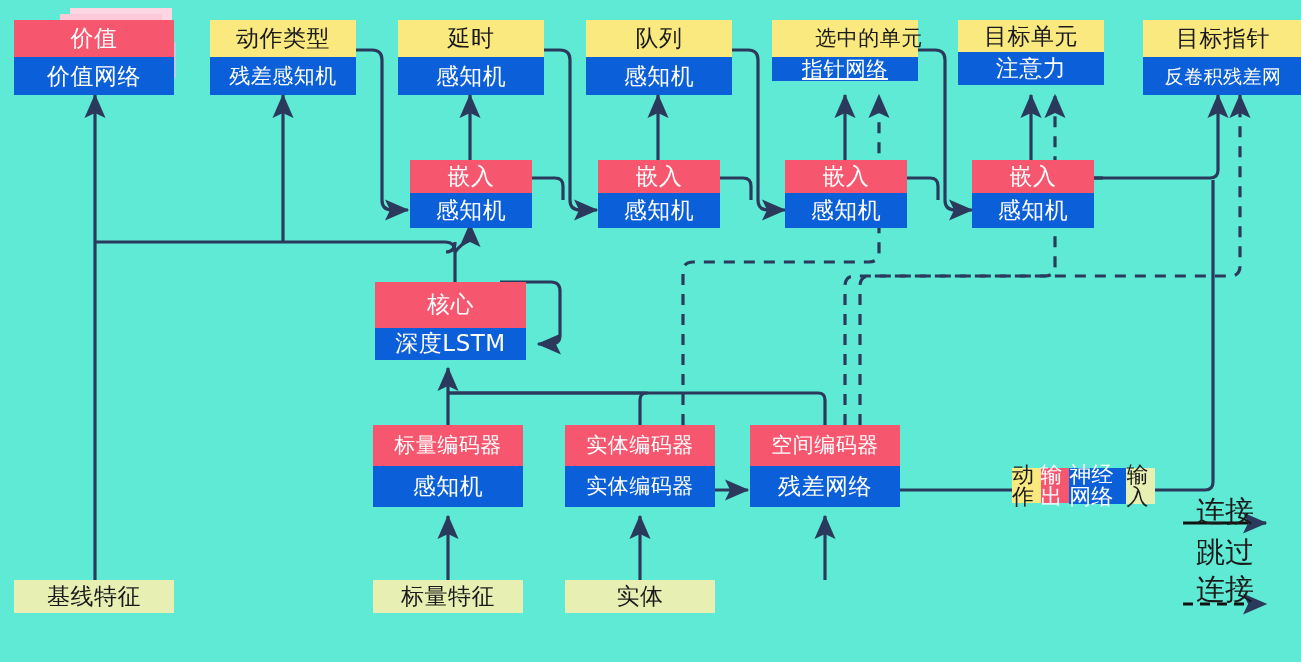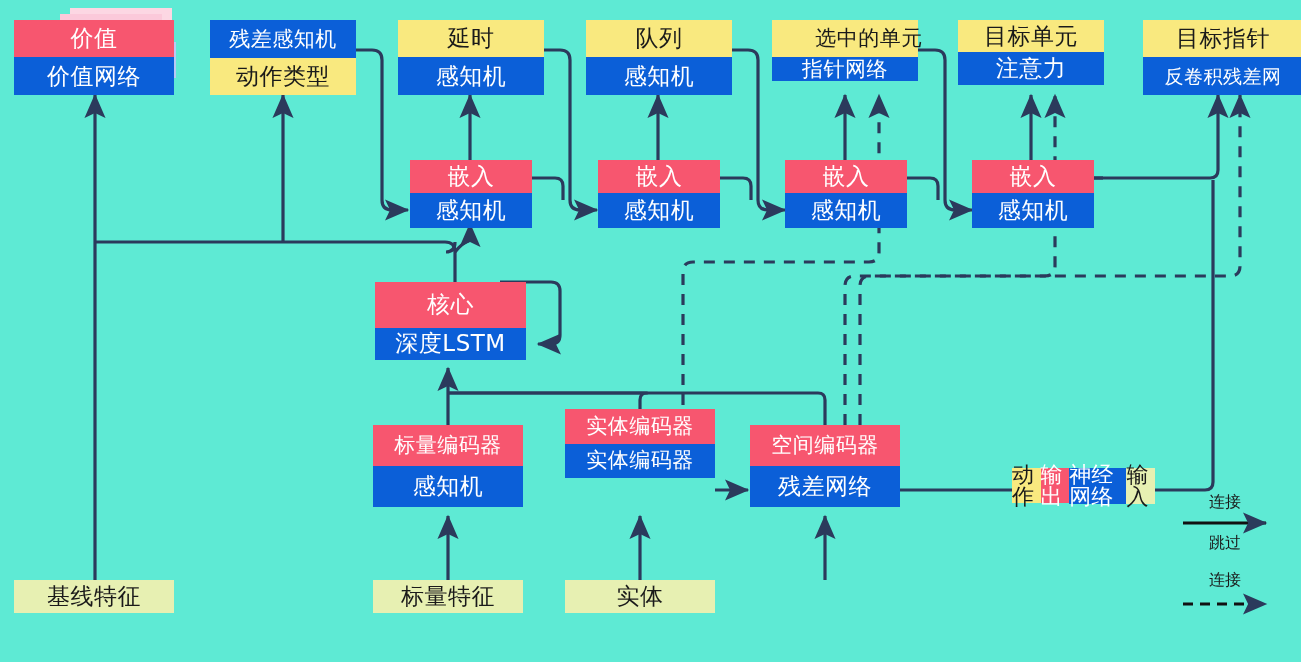--- a/index.html
+++ b/index.html
@@ -11,21 +11,21 @@
         font-size:23px;line-height:1;white-space:nowrap;letter-spacing:.5px;}
   .band.small{font-size:21px;}
   .band.tiny{font-size:19px;}
   .b-action{background:#f9e97f;color:#1a1a1a;}
   .b-output{background:#f7566f;color:#ffffff;}
   .b-net{background:#0b5fd8;color:#ffffff;}
   .b-input{background:#e7f0b2;color:#1a1a1a;}
   .shadow1,.shadow2{position:absolute;}
   .legend-box{position:absolute;display:flex;}
   .legend-band{display:flex;align-items:center;justify-content:center;font-size:22px;line-height:1;}
-  .leg-label{position:absolute;font-size:16px;color:#1a1a1a;text-align:center;white-space:nowrap;}
+  .leg-label{position:absolute;font-size:29px;color:#1a1a1a;text-align:center;white-space:nowrap;}
 </style>
 </head>
 <body>
 
 <div id="stage">
 
   <svg id="wires" viewBox="0 0 1301 662" xmlns="http://www.w3.org/2000/svg">
     <defs>
       <marker id="ah" markerWidth="9" markerHeight="9" refX="7.2" refY="3.3" orient="auto" markerUnits="strokeWidth">
         <path d="M0,0 L7.6,3.3 L0,6.6 L1.6,3.3 z" fill="#2b3a5c"></path>
@@ -106,37 +106,37 @@
   <div class="shadow1" style="left:160px;top:42px;width:16px;height:36px;background:#b9c8f5;"></div>
   <div class="shadow2" style="left:60px;top:14px;width:102px;height:28px;background:#fbc9da;"></div>
   <div class="shadow2" style="left:152px;top:48px;width:14px;height:34px;background:#aabbf2;"></div>
 
   <div class="node" style="left:14px;top:20px;width:160px;height:75px;">
     <div class="band b-output" style="height:37px;">价值</div>
     <div class="band b-net" style="height:38px;">价值网络</div>
   </div>
 
   <div class="node" style="left:210px;top:20px;width:146px;height:75px;">
+    <div class="band b-action" style="height:37px;">动作类型</div>
     <div class="band b-net small" style="height:38px;">残差感知机</div>
-    <div class="band b-action" style="height:37px;">动作类型</div>
   </div>
 
   <div class="node" style="left:398px;top:20px;width:146px;height:75px;">
     <div class="band b-action" style="height:37px;">延时</div>
     <div class="band b-net" style="height:38px;">感知机</div>
   </div>
 
   <div class="node" style="left:586px;top:20px;width:146px;height:75px;">
     <div class="band b-action" style="height:37px;">队列</div>
     <div class="band b-net" style="height:38px;">感知机</div>
   </div>
 
   <div class="node" style="left:772px;top:20px;width:146px;height:75px;">
     <div class="band b-action small" style="height:37px;padding-left:48px;">选中的单元</div>
-    <div class="band b-net small" style="height:24px;">指针网络</div>
+    <div class="band b-net small" style="height:24px;text-decoration:underline;">指针网络</div>
   </div>
 
   <div class="node" style="left:958px;top:20px;width:146px;height:65px;">
     <div class="band b-action" style="height:37px;">目标单元</div>
     <div class="band b-net" style="height:38px;">注意力</div>
   </div>
 
   <div class="node" style="left:1143px;top:20px;width:160px;height:75px;">
     <div class="band b-action" style="height:37px;">目标指针</div>
     <div class="band b-net tiny" style="height:38px;">反卷积残差网</div>
@@ -165,21 +165,21 @@
   <div class="node" style="left:375px;top:282px;width:151px;height:78px;">
     <div class="band b-output" style="height:56px;">核心</div>
     <div class="band b-net" style="height:39px;">深度LSTM</div>
   </div>
 
   <div class="node" style="left:373px;top:425px;width:150px;height:82px;">
     <div class="band b-output small" style="height:41px;">标量编码器</div>
     <div class="band b-net" style="height:41px;">感知机</div>
   </div>
 
-  <div class="node" style="left:565px;top:409px;width:150px;height:69px;">
+  <div class="node" style="left:565px;top:425px;width:150px;height:82px;">
     <div class="band b-output small" style="height:41px;">实体编码器</div>
     <div class="band b-net small" style="height:41px;">实体编码器</div>
   </div>
 
   <div class="node" style="left:750px;top:425px;width:150px;height:82px;">
     <div class="band b-output small" style="height:41px;">空间编码器</div>
     <div class="band b-net" style="height:41px;">残差网络</div>
   </div>
 
   <div class="node" style="left:14px;top:580px;width:160px;height:33px;">

